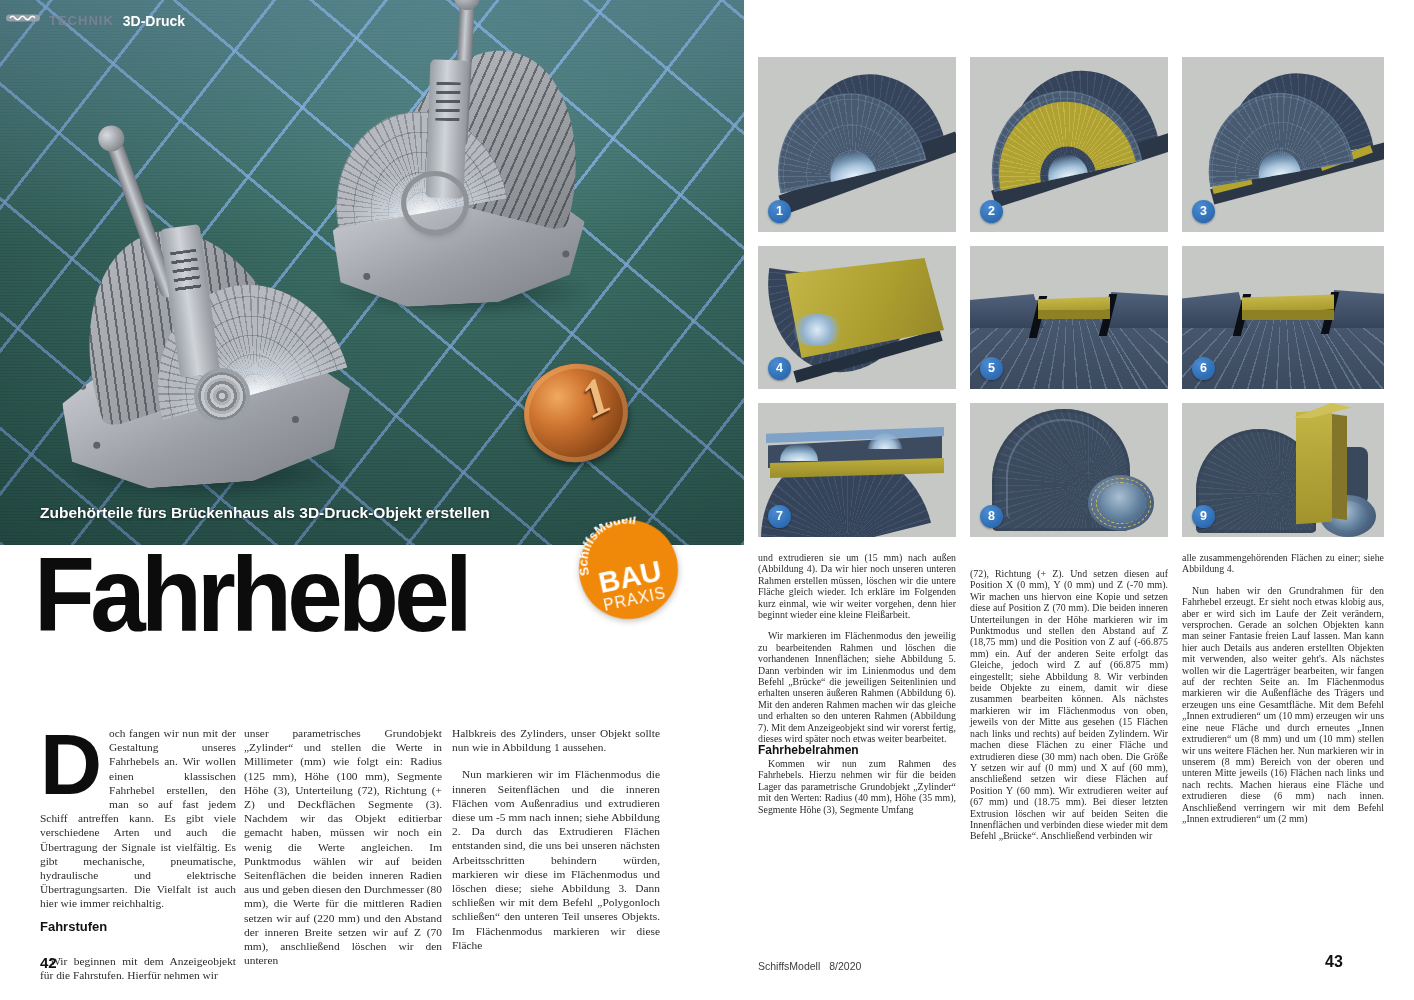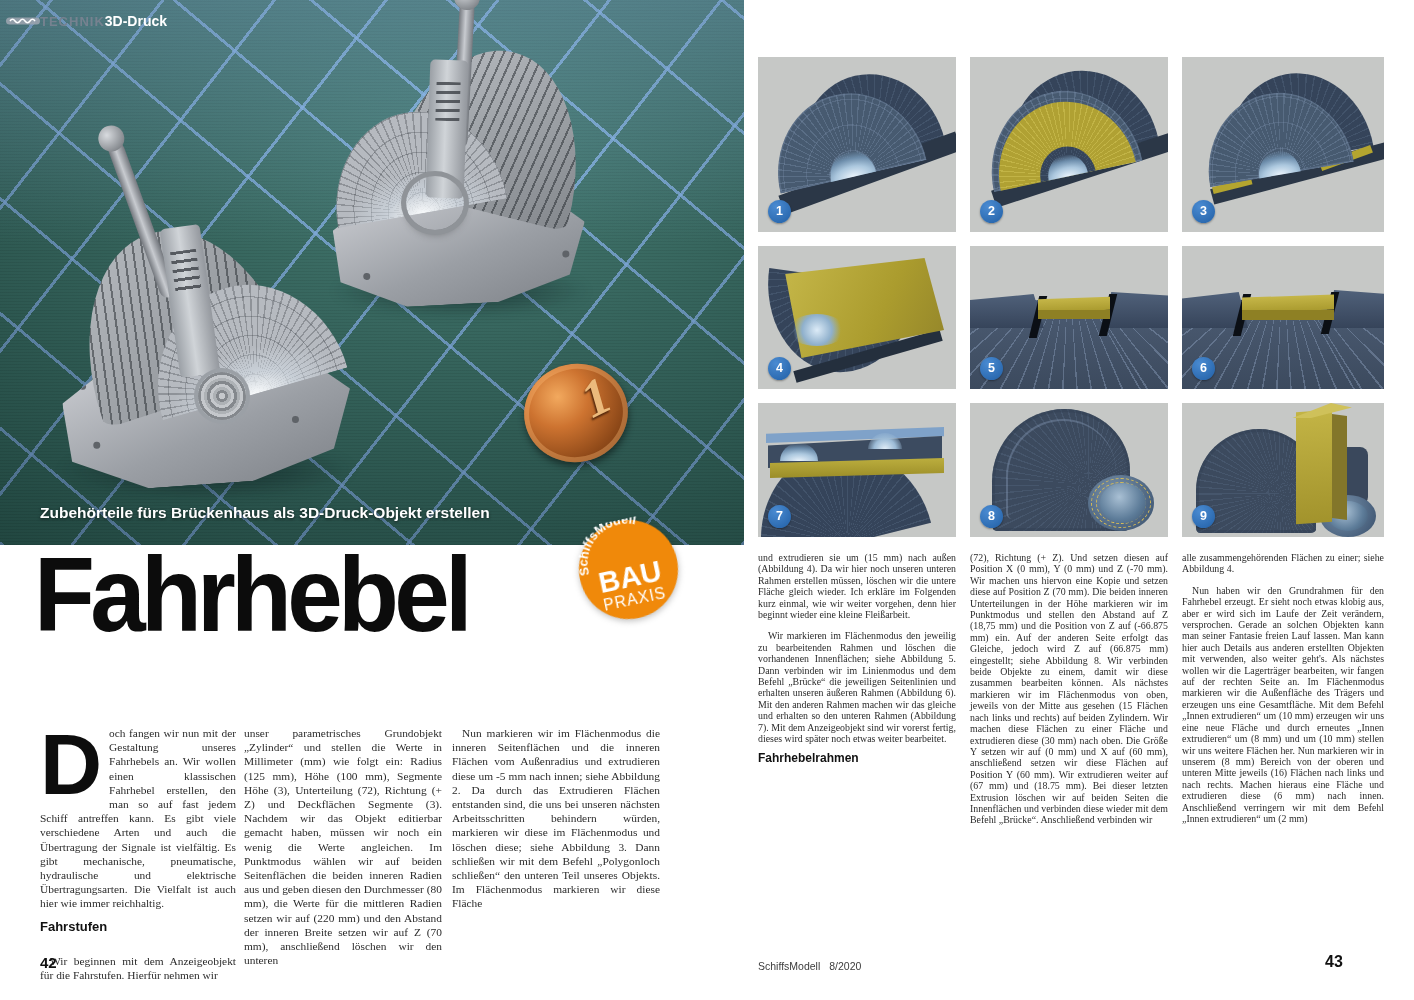--- a/index.html
+++ b/index.html
@@ -51,21 +51,21 @@
 
   
   #coin{position:absolute;left:524px;top:364px;width:104px;height:98px;border-radius:50%;
       transform:rotate(-12deg);
       background:radial-gradient(circle at 36% 30%, #f2a95e 0%, #cd7330 32%, #8d4818 70%, #63300e 100%);
       box-shadow:inset 0 0 0 5px rgba(255,190,120,.35), 0 4px 7px rgba(0,0,0,.45)}
   #coin span{position:absolute;right:16px;top:12px;font:italic bold 52px/1 "Liberation Serif",serif;
       color:#ecba7c;text-shadow:-2px 2px 2px rgba(60,25,5,.8);transform:rotate(-14deg)}
 
   
-  #kicker{position:absolute;left:6px;top:13px;display:flex;align-items:center;}
+  #kicker{position:absolute;left:6px;top:13px;display:flex;align-items:flex-start;gap:9px}
   #kicker svg{display:block}
   .kicker-section{font-weight:bold;font-size:13px;letter-spacing:1px;color:#76markdown8290;color:#768290}
   .kicker-topic{font-weight:bold;font-size:14px;color:#fff}
 
   #photo-caption{position:absolute;left:40px;top:504px;color:#fff;font-weight:bold;font-size:15.5px;
       text-shadow:0 1px 3px rgba(0,0,0,.65)}
 
   
   #headline{position:absolute;left:34px;top:544px;font-weight:bold;font-size:106px;line-height:.95;
       letter-spacing:-5px;color:#0c0c0c;transform:scaleX(.94);transform-origin:left top;white-space:nowrap}
@@ -80,30 +80,30 @@
 
   
   .col{position:absolute;text-align:justify;color:#2b2b2b;
       font-family:"Liberation Serif",serif;hyphens:auto;overflow-wrap:break-word}
   .lp{font-size:11.4px;line-height:14.2px}
   .rp{font-size:9.9px;line-height:11.4px}
   #lc1{left:40px;top:726px;width:196px}
   #lc2{left:244px;top:726px;width:198px}
   #lc3{left:452px;top:726px;width:208px}
   #rc1{left:758px;top:552px;width:198px}
-  #rc2{left:970px;top:552px;width:198px}
+  #rc2{left:970px;top:568px;width:198px}
   #rc3{left:1182px;top:552px;width:202px}
   .bp{margin:0}
   .lp .bp+.bp{margin-top:13px}
   .rp .bp+.bp{margin-top:10px}
   .ind{text-indent:10px}
   .subhead{font-family:"Liberation Sans",sans-serif;font-weight:bold;color:#111;
       text-align:left;margin:9px 0 20px}
   .lp .subhead{font-size:13px}
-  .rp .subhead{font-size:12px;margin:8px 0 2px}
+  .rp .subhead{font-size:12px;margin:0 0 2px}
   .dropcap{float:left;font-family:"Liberation Sans",sans-serif;font-weight:bold;
       font-size:86px;line-height:68px;margin:4px 7px 0 0;color:#0d0d0d}
 
   
   #pn42{position:absolute;left:40px;top:954px;font-weight:bold;font-size:15px;color:#111}
   #pn43{position:absolute;left:1284px;top:953px;width:100px;text-align:center;font-weight:bold;font-size:16px;color:#111}
   #footmag{position:absolute;left:758px;top:960px;font-size:10.5px;color:#3c3c3c}
   #footmag span+span{margin-left:9px}
 
   
@@ -285,20 +285,21 @@
 
   <div class="col lp" id="lc1">
     <p class="bp"><span class="dropcap">D</span><span>och fangen wir nun mit der Gestaltung unseres Fahrhebels an. Wir wollen einen klassischen Fahrhebel erstellen, den man so auf fast jedem Schiff antreffen kann. Es gibt viele verschiedene Arten und auch die Übertragung der Signale ist vielfältig. Es gibt mechanische, pneumatische, hydraulische und elektrische Übertragungsarten. Die Vielfalt ist auch hier wie immer reichhaltig.</span></p>
     <h3 class="subhead">Fahrstufen</h3>
     <p class="bp ind">Wir beginnen mit dem Anzeigeobjekt für die Fahrstufen. Hierfür nehmen wir</p>
   </div>
   <div class="col lp" id="lc2">
     <p class="bp">unser parametrisches Grundobjekt „Zylinder“ und stellen die Werte in Millimeter (mm) wie folgt ein: Radius (125 mm), Höhe (100 mm), Segmente Höhe (3), Unterteilung (72), Richtung (+ Z) und Deckflächen Segmente (3). Nachdem wir das Objekt editierbar gemacht haben, müssen wir noch ein wenig die Werte angleichen. Im Punktmodus wählen wir auf beiden Seitenflächen die beiden inneren Radien aus und geben diesen den Durchmesser (80 mm), die Werte für die mittleren Radien setzen wir auf (220 mm) und den Abstand der inneren Breite setzen wir auf Z (70 mm), anschließend löschen wir den unteren</p>
   </div>
   <div class="col lp" id="lc3">
+    <p class="bp">Halbkreis des Zylinders, unser Objekt sollte nun wie in Abbildung 1 aussehen.</p>
     <p class="bp ind">Nun markieren wir im Flächenmodus die inneren Seitenflächen und die inneren Flächen vom Außenradius und extrudieren diese um -5 mm nach innen; siehe Abbildung 2. Da durch das Extrudieren Flächen entstanden sind, die uns bei unseren nächsten Arbeitsschritten behindern würden, markieren wir diese im Flächenmodus und löschen diese; siehe Abbildung 3. Dann schließen wir mit dem Befehl „Polygonloch schließen“ den unteren Teil unseres Objekts. Im Flächenmodus markieren wir diese Fläche</p>
   </div>
 
   <div id="pn42">42</div>
 
   <div class="fig" id="f1">
     <div class="obj">
       <div class="fan fanDk b"></div>
         <div class="side"></div>
         <div class="fan fanD ff"></div>
@@ -393,20 +394,21 @@
         <div class="colF"></div>
         <div class="colT"></div>
     </div>
     <div class="badge">9</div>
   </div>
 
   <div class="col rp" id="rc1">
     <p class="bp">und extrudieren sie um (15 mm) nach außen (Abbildung 4). Da wir hier noch unseren unteren Rahmen erstellen müssen, löschen wir die untere Fläche gleich wieder. Ich erkläre im Folgenden kurz einmal, wie wir weiter vorgehen, denn hier beginnt wieder eine kleine Fleißarbeit.</p>
     <p class="bp ind">Wir markieren im Flächenmodus den jeweilig zu bearbeitenden Rahmen und löschen die vorhandenen Innenflächen; siehe Abbildung 5. Dann verbinden wir im Linienmodus und dem Befehl „Brücke“ die jeweiligen Seitenlinien und erhalten unseren äußeren Rahmen (Abbildung 6). Mit den anderen Rahmen machen wir das gleiche und erhalten so den unteren Rahmen (Abbildung 7). Mit dem Anzeigeobjekt sind wir vorerst fertig, dieses wird später noch etwas weiter bearbeitet.</p>
     <h3 class="subhead">Fahrhebelrahmen</h3>
+    <p class="bp ind">Kommen wir nun zum Rahmen des Fahrhebels. Hierzu nehmen wir für die beiden Lager das parametrische Grundobjekt „Zylinder“ mit den Werten: Radius (40 mm), Höhe (35 mm), Segmente Höhe (3), Segmente Umfang</p>
   </div>
   <div class="col rp" id="rc2">
     <p class="bp">(72), Richtung (+ Z). Und setzen diesen auf Position X (0 mm), Y (0 mm) und Z (-70 mm). Wir machen uns hiervon eine Kopie und setzen diese auf Position Z (70 mm). Die beiden inneren Unterteilungen in der Höhe markieren wir im Punktmodus und stellen den Abstand auf Z (18,75 mm) und die Position von Z auf (-66.875 mm) ein. Auf der anderen Seite erfolgt das Gleiche, jedoch wird Z auf (66.875 mm) eingestellt; siehe Abbildung 8. Wir verbinden beide Objekte zu einem, damit wir diese zusammen bearbeiten können. Als nächstes markieren wir im Flächenmodus von oben, jeweils von der Mitte aus gesehen (15 Flächen nach links und rechts) auf beiden Zylindern. Wir machen diese Flächen zu einer Fläche und extrudieren diese (30 mm) nach oben. Die Größe Y setzen wir auf (0 mm) und X auf (60 mm), anschließend setzen wir diese Flächen auf Position Y (60 mm). Wir extrudieren weiter auf (67 mm) und (18.75 mm). Bei dieser letzten Extrusion löschen wir auf beiden Seiten die Innenflächen und verbinden diese wieder mit dem Befehl „Brücke“. Anschließend verbinden wir</p>
   </div>
   <div class="col rp" id="rc3">
     <p class="bp">alle zusammengehörenden Flächen zu einer; siehe Abbildung 4.</p>
     <p class="bp ind">Nun haben wir den Grundrahmen für den Fahrhebel erzeugt. Er sieht noch etwas klobig aus, aber er wird sich im Laufe der Zeit verändern, versprochen. Gerade an solchen Objekten kann man seiner Fantasie freien Lauf lassen. Man kann hier auch Details aus anderen erstellten Objekten mit verwenden, also weiter geht's. Als nächstes wollen wir die Lagerträger bearbeiten, wir fangen auf der rechten Seite an. Im Flächenmodus markieren wir die Außenfläche des Trägers und erzeugen uns eine Gesamtfläche. Mit dem Befehl „Innen extrudieren“ um (10 mm) erzeugen wir uns eine neue Fläche und durch erneutes „Innen extrudieren“ um (8 mm) und um (10 mm) stellen wir uns weitere Flächen her. Nun markieren wir in unserem (8 mm) Bereich von der oberen und unteren Mitte jeweils (16) Flächen nach links und nach rechts. Machen hieraus eine Fläche und extrudieren diese (6 mm) nach innen. Anschließend verringern wir mit dem Befehl „Innen extrudieren“ um (2 mm)</p>
   </div>
 
   <div id="footmag">

